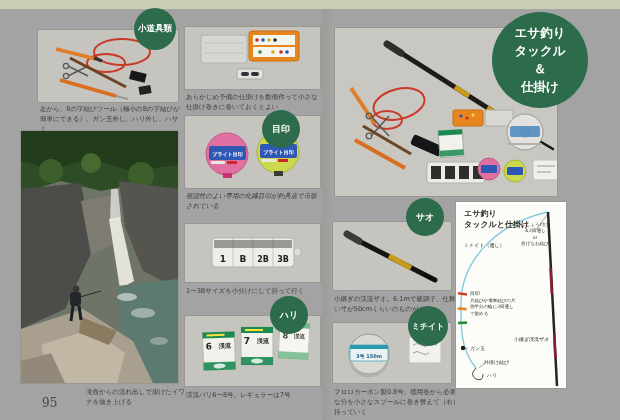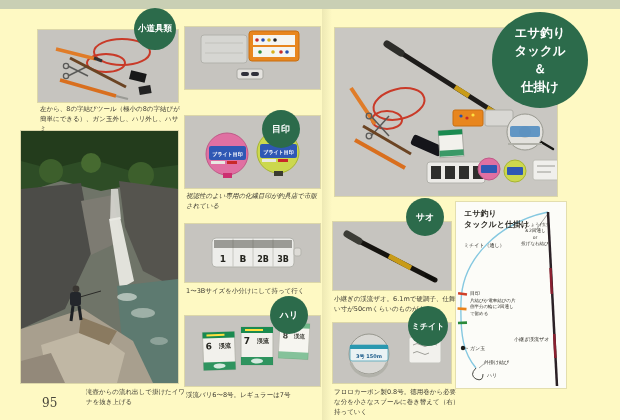--- a/index.html
+++ b/index.html
@@ -1,18 +1,18 @@
 <!DOCTYPE html>
 <html><head>
 <meta charset="utf-8">
 <style>
   html,body { margin:0; padding:0; }
   .spread {
     position:relative; width:620px; height:420px;
-    background:#fef9c3; overflow:hidden;
+    background:#a3a3a3; overflow:hidden;
     font-family:"DejaVu Sans", sans-serif;
   }
   .topstrip { position:absolute; left:0; top:0; width:620px; height:9px; background:#c9cfb4; }
   .gutter { position:absolute; left:322px; top:9px; width:10px; height:411px;
             background:linear-gradient(to right, rgba(90,85,50,.10), rgba(90,85,50,0)); }
   .ph { position:absolute; background:#c7c5c0; box-shadow:0 0 0 1px rgba(120,115,90,.25); }
   .ph svg { display:block; width:100%; height:100%; }
   .cap { position:absolute; font-size:6.5px; line-height:1.55; color:#3c3a32; word-break:break-all; }
   .badge { position:absolute; background:#2c6b4b; border-radius:50%; color:#fff; font-weight:bold;
            display:flex; align-items:center; justify-content:center; text-align:center; z-index:5; }
@@ -117,20 +117,21 @@
         <circle cx="75" cy="25" r="1.8" fill="#2a8a3a"></circle>
           <circle cx="88" cy="25" r="1.8" fill="#d8b018"></circle>
       </g>
       <g>
         <rect x="52" y="42" width="26" height="10" rx="2" fill="#e4e2de" stroke="#a8a8a2"></rect>
         <rect x="56" y="45" width="8" height="4" rx="2" fill="#30303a"></rect>
         <rect x="66" y="45" width="8" height="4" rx="2" fill="#30303a"></rect>
       </g>
     </svg>
   </div>
+  <div class="cap" style="left:186px; top:92px; width:135px;">あらかじめ予備の仕掛けを数個作って小さな仕掛け巻きに巻いておくとよい</div>
 
   <div class="ph" style="left:185px; top:116px; width:135px; height:72px;">
     <svg viewBox="0 0 135 72">
       <rect width="135" height="72" fill="#c6c4bf"></rect>
       <g>
         <circle cx="42" cy="38" r="21" fill="#e070a2" stroke="#c05a88"></circle>
         <rect x="38" y="57" width="9" height="5" fill="#cc3070"></rect>
         <rect x="24" y="30" width="37" height="14" rx="2" fill="#2f58b4"></rect>
         <text x="42.5" y="39.5" font-size="5" fill="#ffffff" text-anchor="middle" font-weight="bold">ブライト目印</text>
         <rect x="26" y="45" width="14" height="3" fill="#e8e8e2"></rect>

